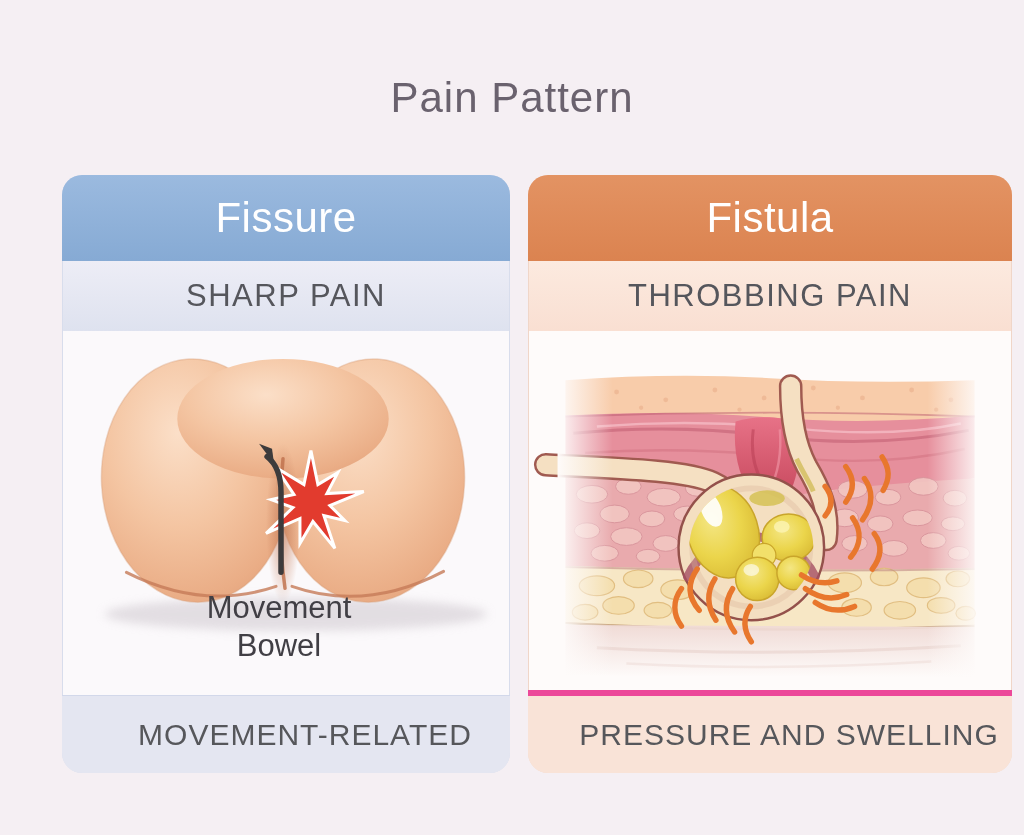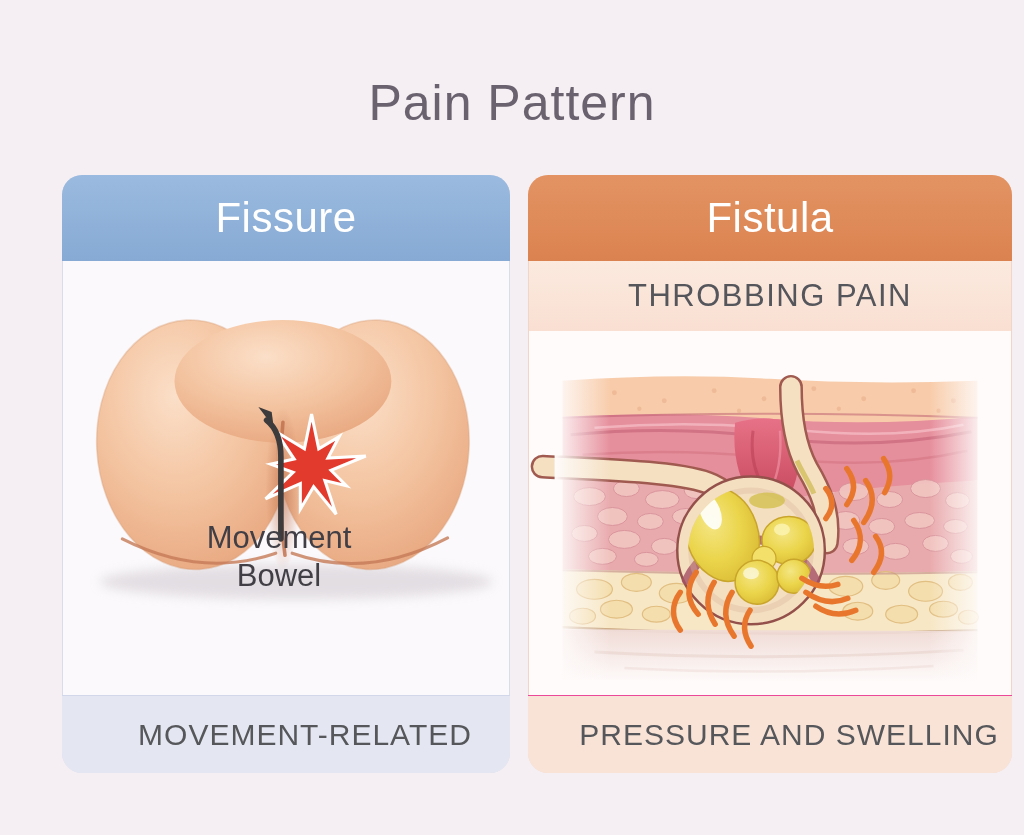--- a/index.html
+++ b/index.html
@@ -3,21 +3,21 @@
 <meta charset="utf-8">
 <style>
   html,body{margin:0;padding:0;}
   body{
     width:1024px;height:835px;position:relative;overflow:hidden;
     background:#F5EFF3;
     font-family:"Liberation Sans", sans-serif;
   }
   .page-title{
     position:absolute;top:74px;left:0;width:100%;
-    text-align:center;font-size:50px;letter-spacing:1px;
+    text-align:center;font-size:42px;letter-spacing:1px;
     color:#6A626E;font-weight:400;
   }
   .card{
     position:absolute;top:175px;height:598px;
     display:flex;flex-direction:column;
     border-radius:20px;box-sizing:border-box;
   }
   .card.fissure{left:62px;width:448px;border:1px solid #D8DDEC;background:#FBF9FB;}
   .card.fistula{left:528px;width:484px;border:1px solid #F0D6C8;background:#FEFBFA;}
   .card-header{
@@ -38,34 +38,37 @@
   .fissure .card-body{background:#FBF9FB;}
   .fistula .card-body{background:#FEFBFA;}
   .card-body svg{display:block;width:100%;height:100%;}
   .card-footer{
     height:77px;margin:0 -1px -1px -1px;
     display:flex;align-items:center;justify-content:center;
     border-radius:0 0 20px 20px;
     font-size:30px;letter-spacing:1px;color:#56575B;padding-left:38px;
   }
   .fissure .card-footer{background:#E4E6F1;border-top:1px solid #D2D8EA;}
-  .fistula .card-footer{background:#F9E3D7;border-top:1px solid #ec4899;}
+  .fistula .card-footer{background:#F9E3D7;border-top:6px solid #ec4899;}
   .annotation{
     position:absolute;top:258px;left:0;right:14px;
     text-align:center;font-size:31px;line-height:38px;color:#413F45;
   }
 </style>
 </head>
 <body>
 
 <div class="page-title">Pain Pattern</div>
 
 <div class="card fissure">
   <div class="card-header">
     <span>Fissure</span>
+  </div>
+  <div class="card-subheader">
+    <span>SHARP PAIN</span>
   </div>
   <div class="card-body">
     <svg viewBox="0 0 436 365" aria-hidden="true">
       <defs>
         <radialGradient id="cheek" cx="42%" cy="30%" r="85%">
           <stop offset="0" stop-color="#FBDFC8"></stop>
           <stop offset="0.45" stop-color="#F4C5A2"></stop>
           <stop offset="0.8" stop-color="#EAAD86"></stop>
           <stop offset="1" stop-color="#DE9B76"></stop>
         </radialGradient>

